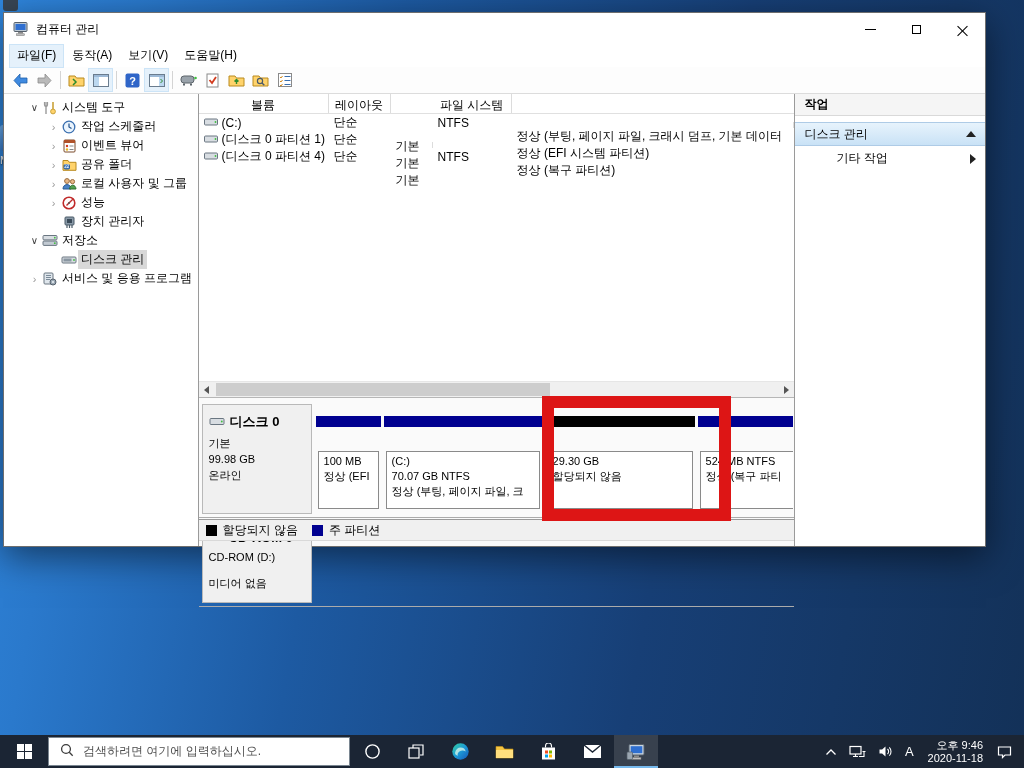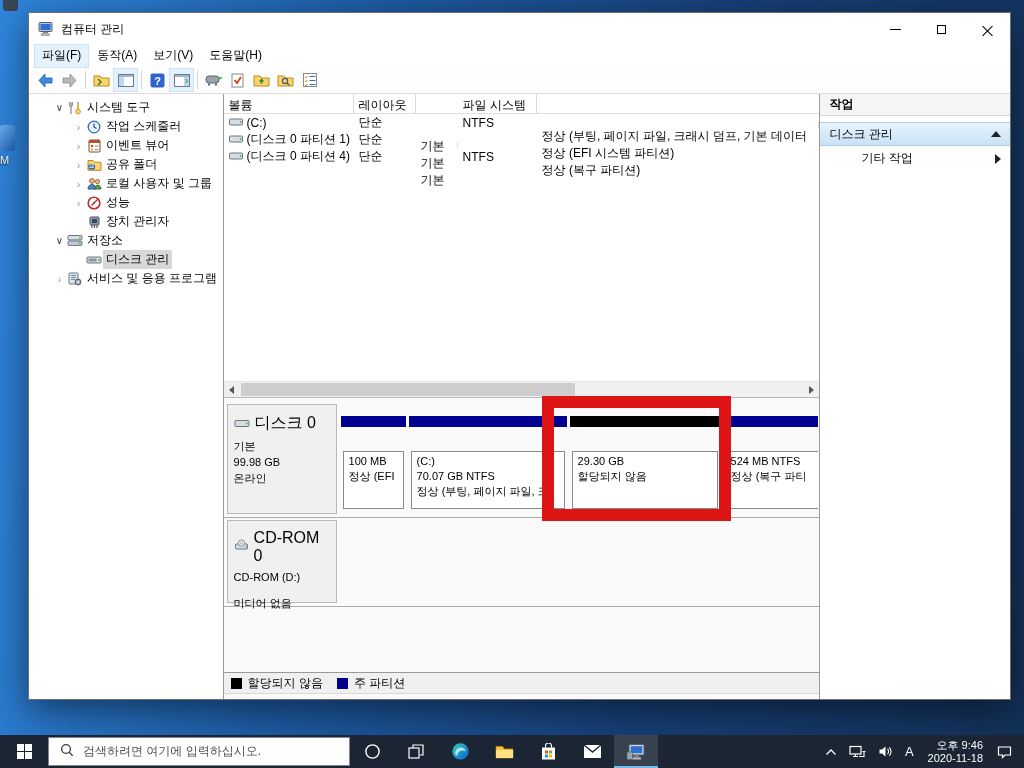--- a/index.html
+++ b/index.html
@@ -9,21 +9,21 @@
   .screen { position:relative; width:1024px; height:768px; overflow:hidden;
     background:linear-gradient(100deg,#2f86dd 0%, #2a79cc 12%, #1d5aa2 35%, #173f76 65%, #133158 100%); }
 
   
   .dt-part-top { position:absolute; left:3px; top:0; width:15px; height:11px; background:#39424d; border-radius:0 0 3px 3px; opacity:.95; }
   .dt-icon-m { position:absolute; left:0; top:125px; width:17px; height:46px; text-align:left; }
   .dt-icon-m .blob { width:15px; height:26px; background:linear-gradient(135deg,#6fb1f2,#1e62b8); border-radius:3px; }
   .dt-icon-m .lbl { color:#fff; font-size:11px; text-shadow:0 1px 2px rgba(0,0,0,.8); margin-top:3px; }
 
   
-  .window { position:absolute; left:28px; top:12px; width:983px; height:688px; background:#fff;
+  .window { position:absolute; left:3px; top:12px; width:983px; height:535px; background:#fff;
     border:1px solid #6e6e6e; box-shadow:0 10px 34px rgba(0,0,0,.5); }
 
   .titlebar { height:32px; display:flex; align-items:center; background:#fff; padding-left:9px; }
   .titlebar .app-ico { margin-right:7px; display:flex; }
   .titlebar .title { font-size:12px; }
   .caption-btns { margin-left:auto; display:flex; height:100%; }
   .cap-btn { width:46px; height:100%; display:flex; align-items:center; justify-content:center; }
   .g-min { width:11px; height:1px; background:#000; display:block; }
   .g-max { width:9px; height:9px; border:1px solid #000; display:block; }
   .g-close { position:relative; width:11px; height:11px; display:block; }
@@ -49,39 +49,39 @@
   .ticon { width:18px; flex:none; display:flex; justify-content:center; }
   .tlabel { padding:1px 3px; }
   .tlabel.sel { background:#d8d8d8; }
   .ind0 { padding-left:6px; } .ind1 { padding-left:24px; } .ind2 { padding-left:43px; }
 
   
   .center { width:597px; display:flex; flex-direction:column; background:#fff; }
 
   .vol-list { position:relative; height:303px; background:#fff; }
   .vl-header { display:flex; height:20px; border-bottom:1px solid #e0e0e0; }
-  .vl-h { padding:3px 5px; border-right:1px solid #dcdcdc; overflow:hidden; white-space:nowrap; }
+  .vl-h { padding:3px 5px; border-right:1px solid #dcdcdc; overflow:hidden; white-space:nowrap;text-align:center; }
   .c-vol{width:130px;} .c-lay{width:62px;} .c-typ{width:42px;margin-top:48px;} .c-fs{width:79px;} .c-st{flex:1;margin-top:28px;}
   .vl-row { display:flex; height:17px; align-items:center; white-space:nowrap; }
   .vl-c { padding:0 5px; overflow:hidden; white-space:nowrap; }
   .vl-vol { display:flex; align-items:center; gap:4px; }
   .hscroll { position:absolute; left:0; right:0; bottom:0; height:16px; background:#f0f0f0; border-top:1px solid #e6e6e6; }
   .sb-btn { position:absolute; top:0; width:16px; height:15px; display:flex; align-items:center; justify-content:center; }
   .sb-left{left:0;} .sb-right{right:0;}
   .tri-l { width:0;height:0;border-right:5px solid #555;border-top:4px solid transparent;border-bottom:4px solid transparent; }
   .tri-r { width:0;height:0;border-left:5px solid #555;border-top:4px solid transparent;border-bottom:4px solid transparent; }
   .sb-thumb { position:absolute; left:17px; top:1px; width:334px; height:13px; background:#cdcdcd; }
 
   
   .gview { position:relative; flex:1; background:#fafafa; border-top:1px solid #b6b6b6; }
   .gv-row { position:absolute; left:0; right:0; }
   .row-disk { top:4px; height:116px; border-bottom:1px solid #ababab; }
   .row-cd { top:120px; height:89px; border-bottom:1px solid #ababab; }
   .hdr-box { position:absolute; left:3px; top:2px; bottom:3px; width:110px; background:#f0f0f0; border:1px solid #b9b9b9; padding:8px 6px 0 6px; }
-  .hdr-name { display:flex; align-items:center; gap:5px; font-weight:normal; font-size:16px; margin-bottom:4px; }
+  .hdr-name { display:flex; align-items:center; gap:5px; font-weight:bold; font-size:13px; margin-bottom:4px; }
   .hdr-line { font-size:11px; line-height:16px; }
   .hdr-gap { height:10px; }
   .parts { position:absolute; left:117px; top:14px; right:1px; height:93px; display:flex; gap:3px; overflow:hidden; }
   .part { display:flex; flex-direction:column; flex:none;gap:22px; }
   .p0{width:65px;} .p1{width:158px;} .p2{width:150px;} .p3{width:150px;}
   .band { height:11px; width:100%; }
   .band-primary { background:#000090; }
   .band-unalloc { background:#000000; }
   .pbox { margin:2px 2px 0 2px; flex:1; background:#fff; border:1px solid #8a8a8a; padding:2px 5px; overflow:hidden; }
   .pline { font-size:11px; line-height:15px; white-space:nowrap; }

